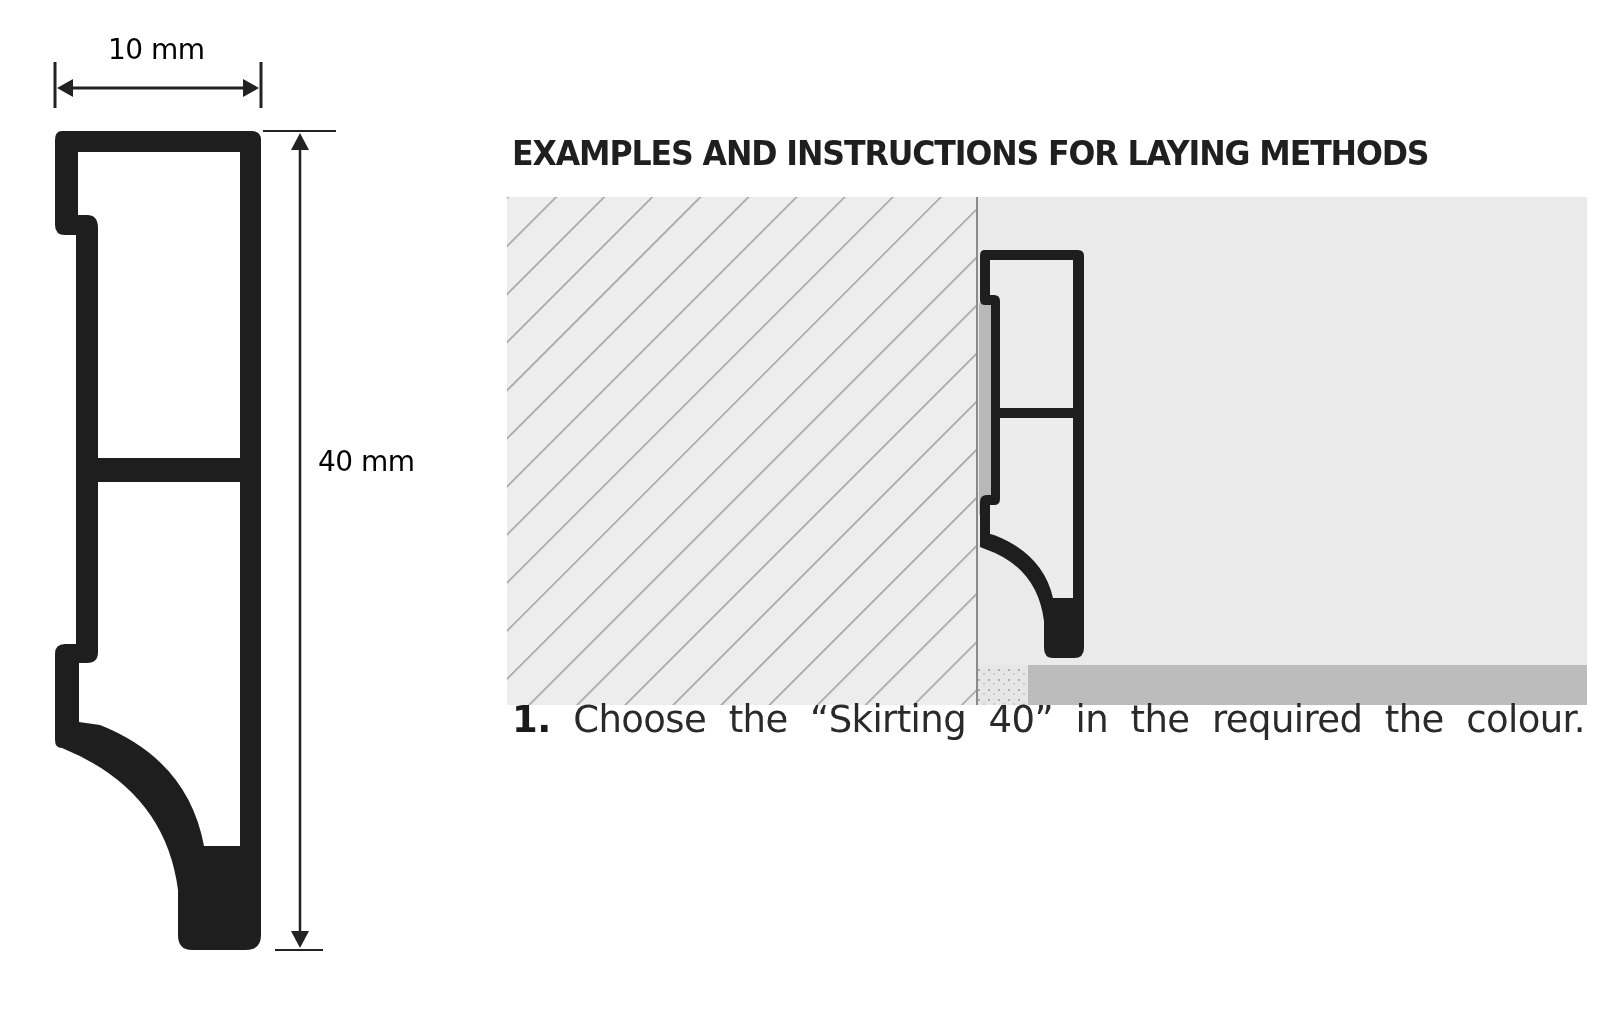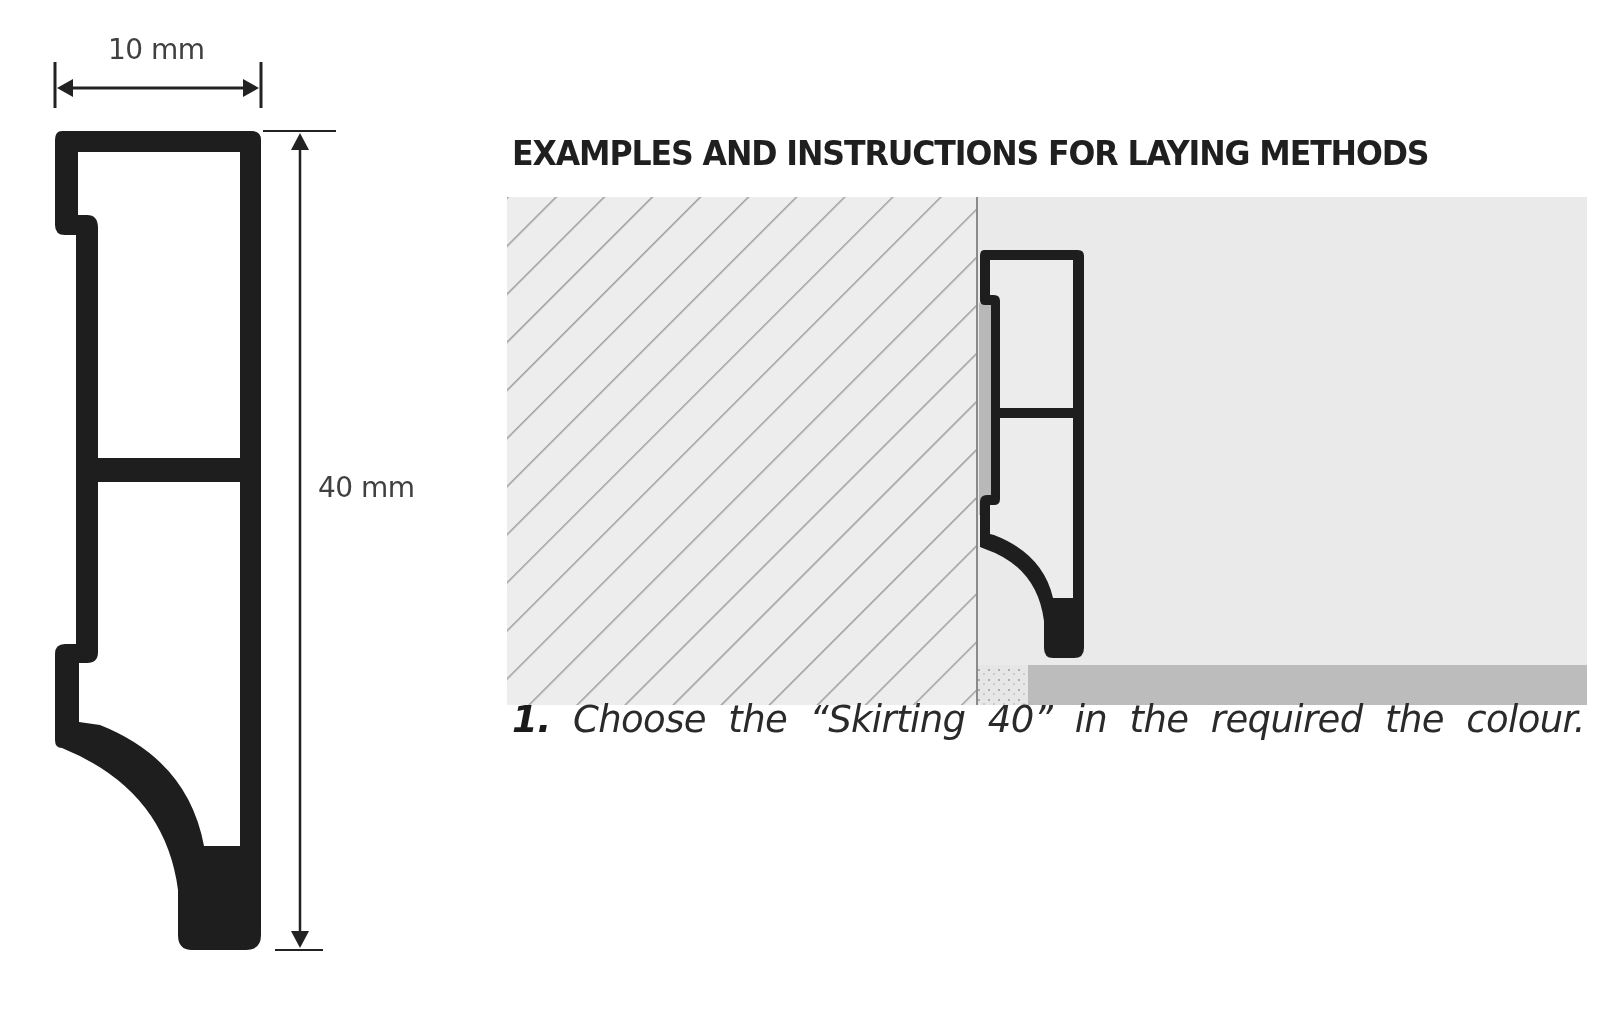--- a/index.html
+++ b/index.html
@@ -1,22 +1,22 @@
 <!DOCTYPE html>
 <html><head>
 <meta charset="utf-8">
 <style>
   html, body { margin: 0; padding: 0; background: #ffffff; }
   body { width: 1622px; height: 1020px; position: relative; overflow: hidden; font-family: "DejaVu Sans", sans-serif; color: #1e1e1e; }
   .abs { position: absolute; }
-  .dim-label { font-family: "DejaVu Sans", sans-serif; font-size: 28px; color: #404040; letter-spacing: -0.5px; }
+  .dim-label { font-family: "DejaVu Sans", sans-serif; font-size: 28px; color: #000000; letter-spacing: -0.5px; }
   .title { font-family: "DejaVu Sans", sans-serif; font-weight: bold; font-size: 34px; color: #1f1f1f; letter-spacing: -1.2px; transform: scaleX(0.93); transform-origin: left top; white-space: nowrap; }
   .instructions { font-family: "DejaVu Sans", sans-serif; font-size: 37px; line-height: 49px; color: #2a2a2a; text-align: justify; letter-spacing: -0.6px; }
   .instructions p { margin: 0; text-align-last: left; }
-  .instructions p.first { text-align-last: justify; font-style: italic; }
+  .instructions p.first { text-align-last: justify; }
   .instructions b { font-weight: bold; color: #1a1a1a; }
 </style>
 </head>
 <body>
 
 <div class="abs" style="left:0;top:0;width:460px;height:1000px;">
   <svg width="460" height="1000" viewBox="0 0 460 1000" style="position:absolute;left:0;top:0;">
 
     <line x1="55" y1="62" x2="55" y2="108" stroke="#222" stroke-width="3"></line>
     <line x1="261" y1="62" x2="261" y2="108" stroke="#222" stroke-width="3"></line>
@@ -31,21 +31,21 @@
     <polygon points="300,948 291,931 309,931" fill="#222"></polygon>
 
     <path d="M 62 131 L 252 131 Q 261 131 261 140 L 261 935 Q 261 950 246 950 L 192 950 Q 178 950 178 935 L 178 890
              Q 165 790 62 748 Q 55 748 55 740 L 55 654 Q 55 644 65 644 L 76 644 L 76 640
              L 76 235 L 65 235 Q 55 235 55 225 L 55 140 Q 55 131 62 131 Z" fill="#1e1e1e"></path>
 
     <path d="M 78 152 L 240 152 L 240 458 L 98 458 L 98 228 Q 98 215 87 215 L 78 215 Z" fill="#ffffff"></path>
     <path d="M 98 482 L 240 482 L 240 846 L 204 846 Q 188 760 100 725 L 79 722 L 79 663 L 87 663 Q 98 663 98 652 Z" fill="#ffffff"></path>
   </svg>
   <div class="abs dim-label" style="left:108px;top:33px;">10 mm</div>
-  <div class="abs dim-label" style="left:318px;top:471px;text-align:center;">40 mm</div>
+  <div class="abs dim-label" style="left:318px;top:445px;text-align:center;">40 mm</div>
 </div>
 
 <div class="abs title" style="left:512px;top:133px;">EXAMPLES AND INSTRUCTIONS FOR LAYING METHODS</div>
 
 <div class="abs" style="left:507px;top:197px;width:1080px;height:508px;">
   <svg width="1080" height="508" viewBox="0 0 1080 508">
     <defs>
       <pattern id="hatch" patternUnits="userSpaceOnUse" width="34" height="34" patternTransform="rotate(45)">
         <rect width="34" height="34" fill="#ededed"></rect>
         <line x1="0" y1="0" x2="0" y2="34" stroke="#9e9e9e" stroke-width="3"></line>

